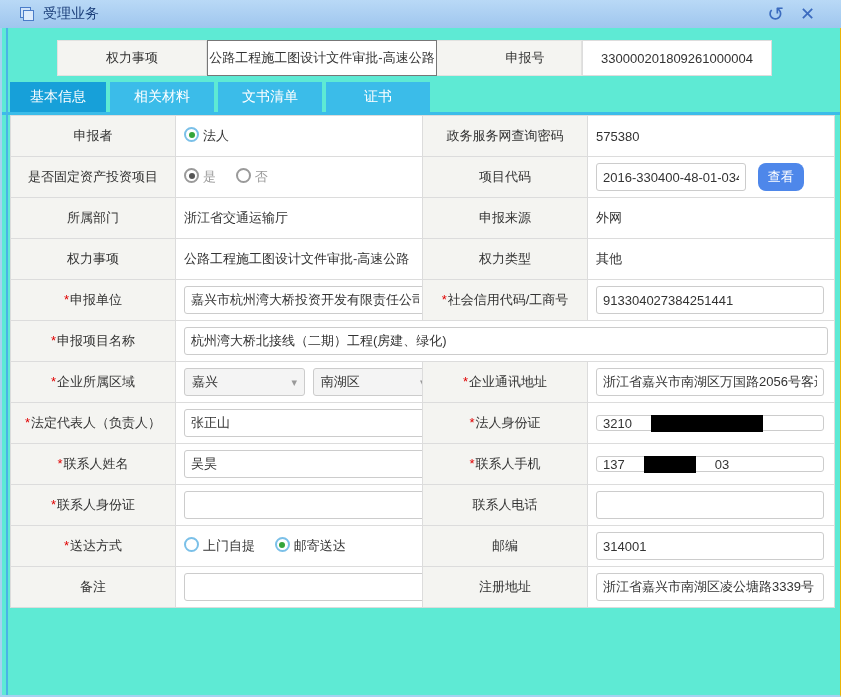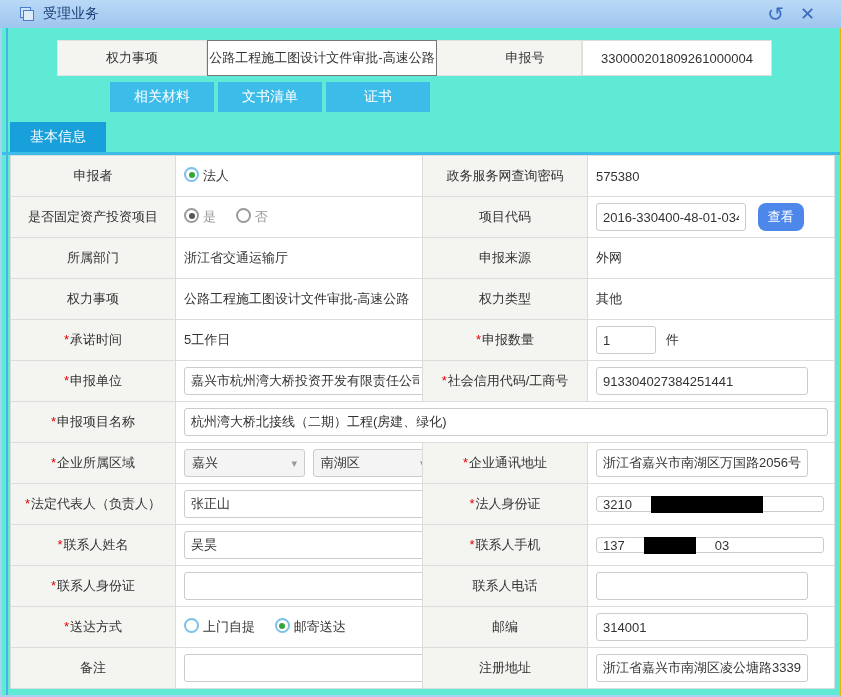--- a/index.html
+++ b/index.html
@@ -51,42 +51,42 @@
   .dh-val1 { width:230px; background:#fff; border:1px solid #777; }
   .dh-val2 { width:190px; background:#fff; border:1px solid #ddd; }
 
   
   .tabs { display:flex; gap:4px; margin:6px 0 0 8px; }
   .tab {
     height:30px; background:#3bbce9; color:#fff; font-size:14px;
     display:flex; align-items:center; justify-content:center;
     overflow:hidden; white-space:nowrap; cursor:pointer;
   }
-  .tab.active { background:#17a0d9;margin-top:40px; }
+  .tab.active { background:#17a0d9; }
   .t1{width:96px;} .t2{width:118px;} .t3{width:104px;}
   .t4{width:104px;} .t5{width:104px;} .t6{width:104px;}
   .tab-strip { height:3px; background:#3bbce9; width:100%; }
 
   
   table.form-table {
     border-collapse:collapse; table-layout:fixed;
     margin-left:8px; width:825px; font-size:13px;
   }
   .form-table td { border:1px solid #dcdcdc; height:41px; overflow:hidden; }
   td.lbl { background:#f4f4f1; text-align:center; color:#333; width:165px; }
   td.val { background:#fff; padding-left:8px; white-space:nowrap; }
   .star { color:#e00000; margin-right:1px; }
 
   input.ipt {
     height:28px; border:1px solid #ccc; border-radius:3px;
     padding:0 6px; font-size:13px; color:#333; font-family:inherit;
     background:#fff; vertical-align:middle;
   }
   .w1 { width:242px; }  
-  .w2 { width:212px; }  
+  .w2 { width:228px; }  
   .w-sm { width:60px; }
   .w-wide { width:644px; }
   .w-code { width:150px; }
 
   .btn-view {
     height:28px; width:46px; margin-left:8px; vertical-align:middle;
     background:#4e87ea; color:#fff; border:none; border-radius:8px;
     font-size:13px; font-family:inherit; cursor:pointer;
   }
 
@@ -195,29 +195,20 @@
       <td class="val">外网</td>
     </tr>
 
     <tr>
       <td class="lbl"><span>权力事项</span></td>
       <td class="val">公路工程施工图设计文件审批-高速公路</td>
       <td class="lbl"><span>权力类型</span></td>
       <td class="val">其他</td>
     </tr>
 
-    <tr>
-      <td class="lbl"><span class="star">*</span><span>承诺时间</span></td>
-      <td class="val">5工作日</td>
-      <td class="lbl"><span class="star">*</span><span>申报数量</span></td>
-      <td class="val">
-        <input class="ipt w-sm" value="1" style="">
-        <span class="unit">件</span>
-      </td>
-    </tr>
 
     <tr>
       <td class="lbl"><span class="star">*</span><span>申报单位</span></td>
       <td class="val">
         <input class="ipt w1" value="嘉兴市杭州湾大桥投资开发有限责任公司" style="">
       </td>
       <td class="lbl"><span class="star">*</span><span>社会信用代码/工商号</span></td>
       <td class="val">
         <input class="ipt w2" value="913304027384251441" style="">
       </td>

